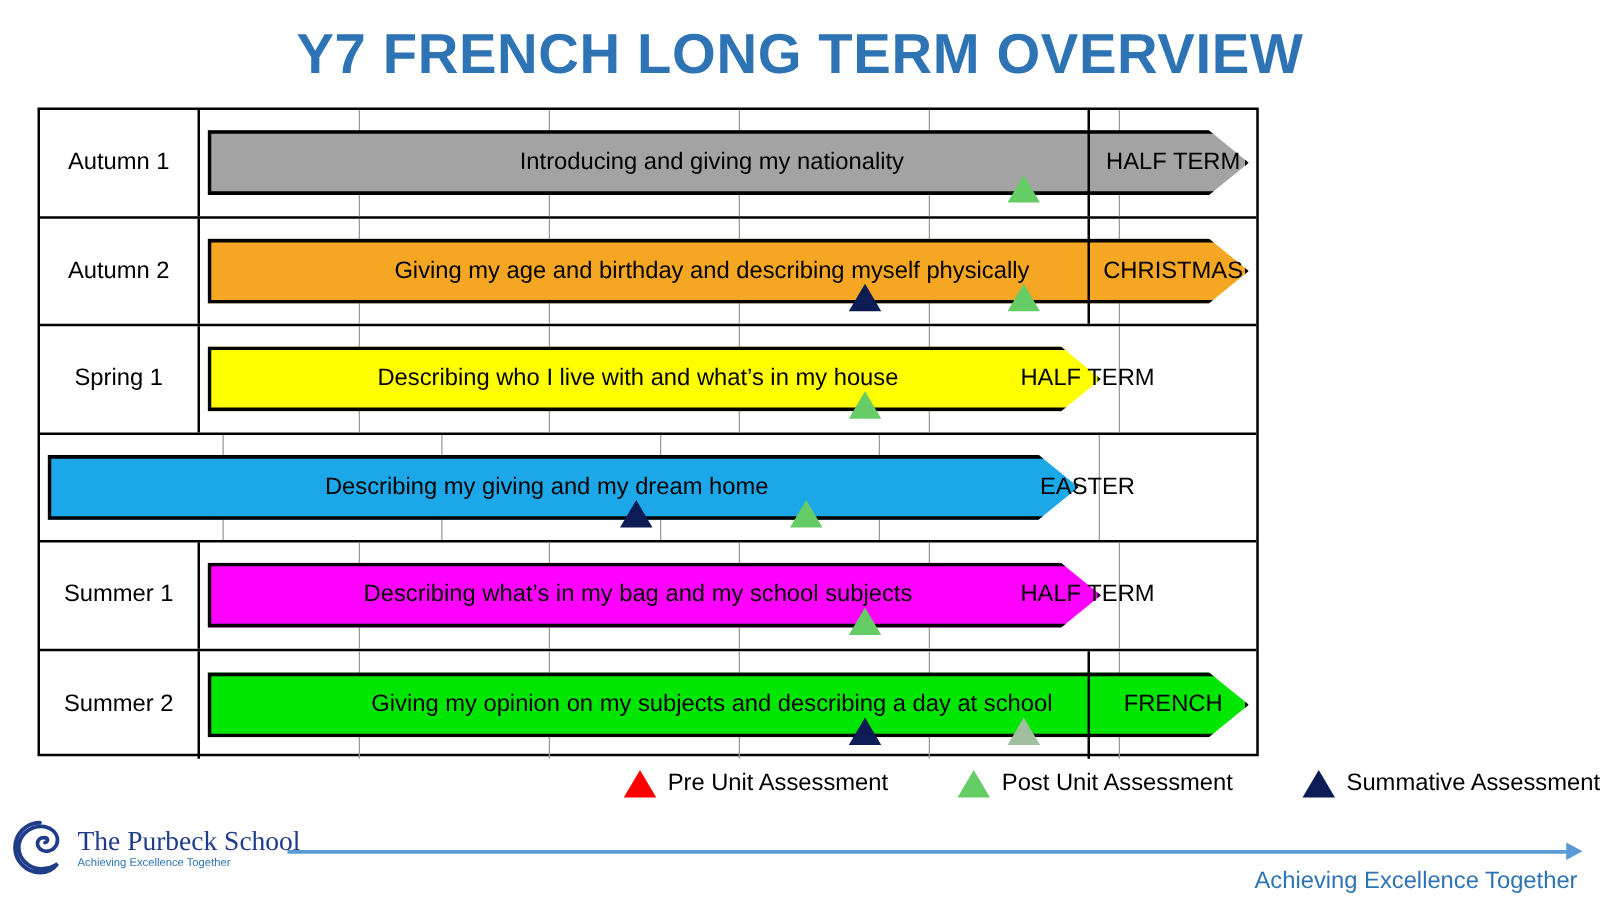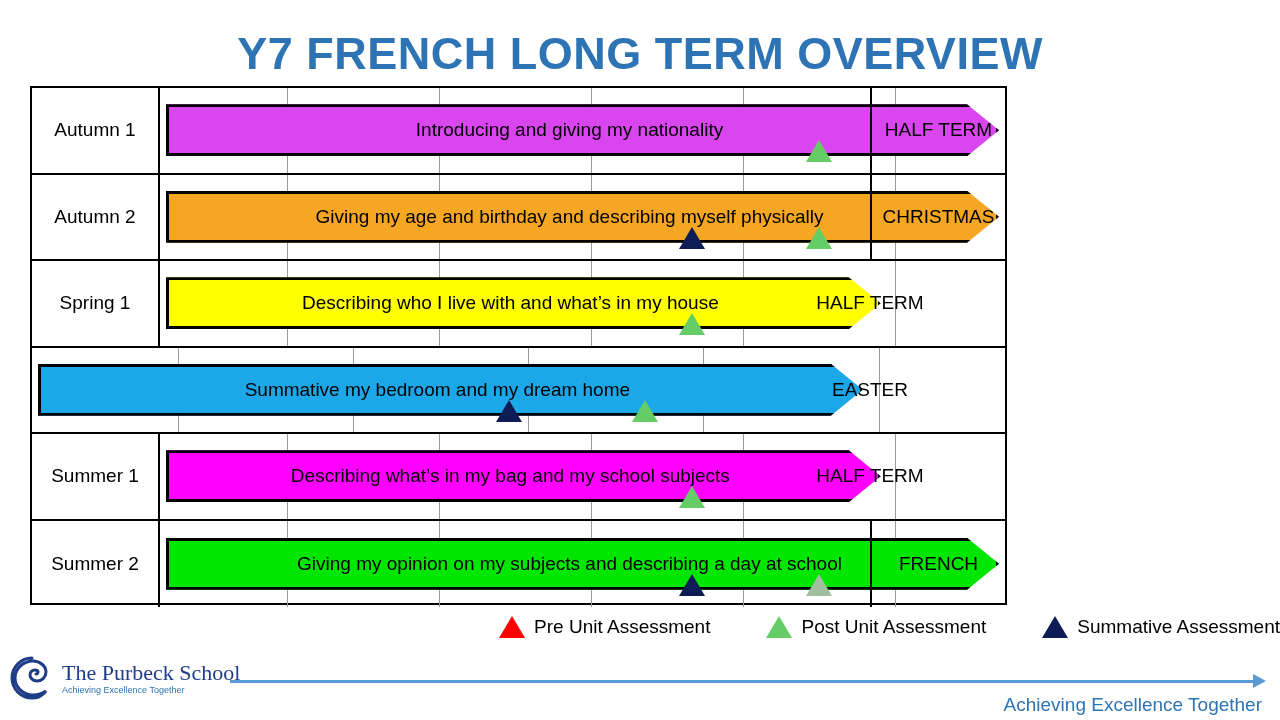--- a/index.html
+++ b/index.html
@@ -16,21 +16,21 @@
   }
 
   
   #page-title {
     text-align: center;
     color: #2E74B5;
     font-size: 45px;
     font-weight: bold;
     letter-spacing: 0.5px;
     line-height: 1;
-    padding-top: 31px;
+    padding-top: 20px;
     padding-bottom: 12px;
     white-space: nowrap;
   }
 
   
   #overview-table {
     position: absolute;
     left: 30px;
     top: 86px;
     width: 977px;
@@ -251,21 +251,21 @@
       <div class="term-label">Autumn 1</div>
       <div class="term-body">
         <div class="gridlines">
           <span style="left: 15%;"></span>
           <span style="left: 33%;"></span>
           <span style="left: 51%;"></span>
           <span style="left: 69%;"></span>
           <span style="left: 87%;"></span>
         </div>
         <div class="bar-wrap" style="width: calc(100% - 12px);">
-          <div class="bar" style="background: #d946ef;">
+          <div class="bar" style="background: #a3a3a3;">
             <span class="bar-text">Introducing and giving my nationality</span>
           </div>
         </div>
         <div class="marker post" style="left: calc(78% - 13px); top: calc(50% + 10px);"></div>
       </div>
       <div class="right-col narrow">HALF TERM</div>
     </div>
     <div class="term-row">
       <div class="term-label">Autumn 2</div>
       <div class="term-body">
@@ -309,21 +309,21 @@
       <div class="term-body">
         <div class="gridlines">
           <span style="left: 15%;"></span>
           <span style="left: 33%;"></span>
           <span style="left: 51%;"></span>
           <span style="left: 69%;"></span>
           <span style="left: 87%;"></span>
         </div>
         <div class="bar-wrap" style="width: calc(86% - 12px);">
           <div class="bar" style="background: rgb(28, 168, 232);">
-            <span class="bar-text">Summative my bedroom and my dream home</span>
+            <span class="bar-text">Describing my giving and my dream home</span>
           </div>
         </div>
         <div class="marker summ" style="left: calc(49% - 13px); top: calc(50% + 10px);"></div>
         <div class="marker post" style="left: calc(63% - 13px); top: calc(50% + 10px);"></div>
       </div>
       <div class="right-col wide">EASTER</div>
     </div>
     <div class="term-row">
       <div class="term-label">Summer 1</div>
       <div class="term-body">

